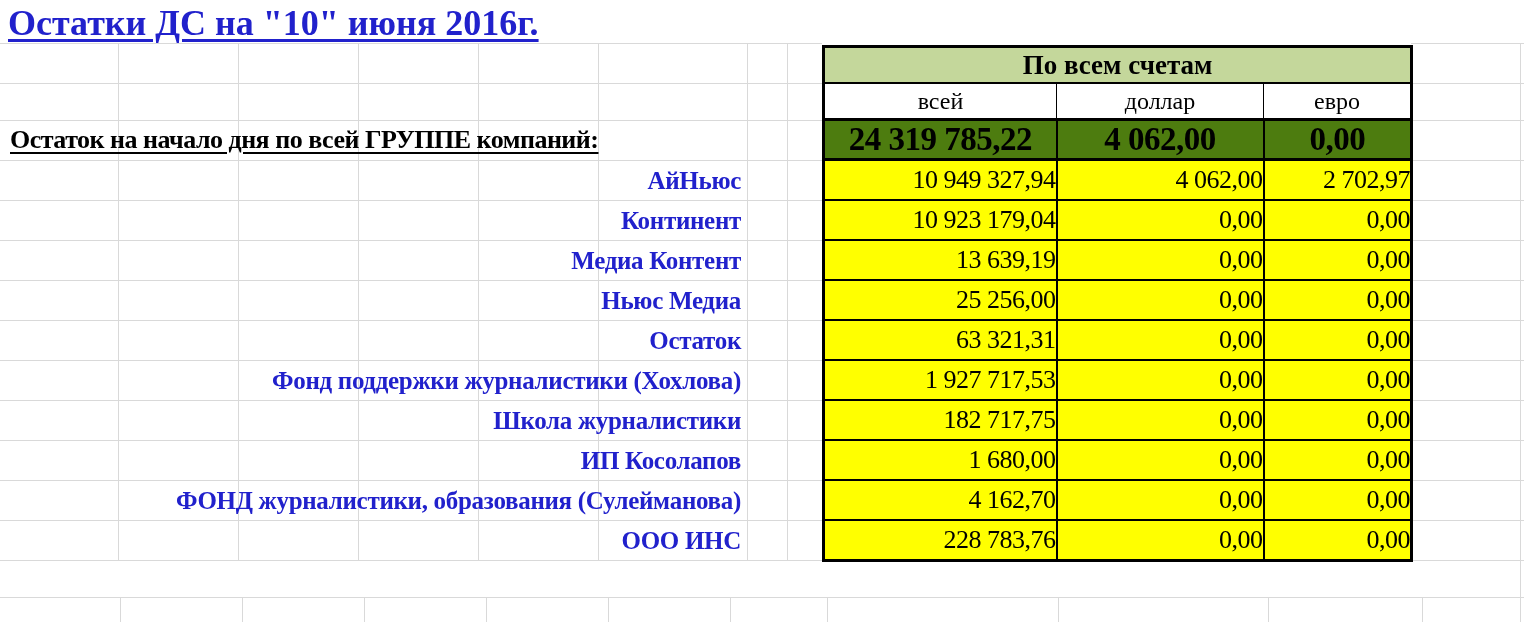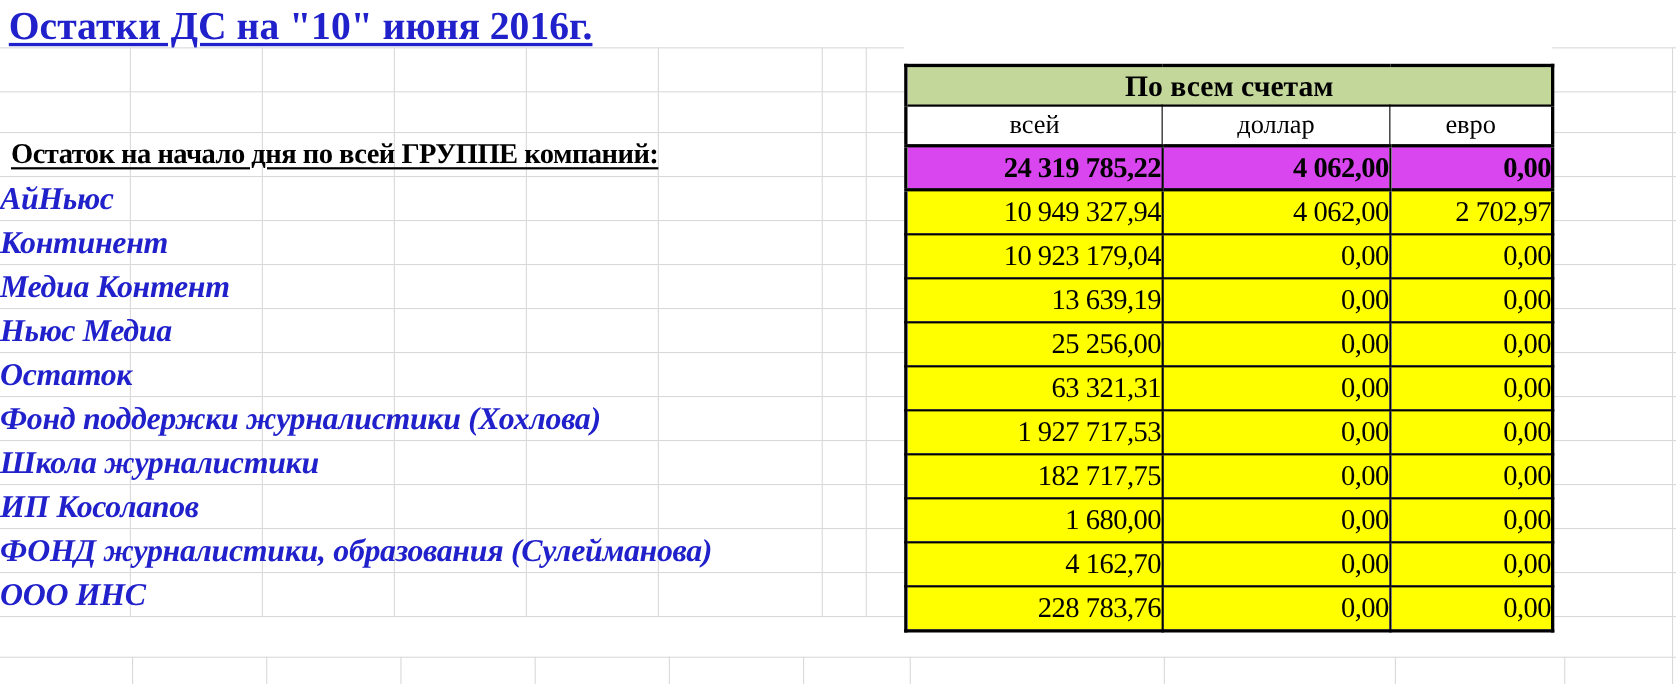--- a/index.html
+++ b/index.html
@@ -19,42 +19,42 @@
   }
 
   
   #total-label{
     position:absolute;left:10px;top:120px;width:742px;height:40px;line-height:40px;
     font-size:26px;font-weight:bold;white-space:nowrap;letter-spacing:-0.5px;
   }
   #total-label span{text-decoration:underline;text-decoration-thickness:2px;text-underline-offset:4px;}
   #company-labels{position:absolute;left:0;top:161px;width:741px;}
   .company-label{
-    height:40px;line-height:40px;text-align:left;white-space:nowrap;
-    font-size:29px;font-weight:bold;font-style:italic;color:#2121cc;letter-spacing:-0.3px;
+    height:40px;line-height:40px;text-align:right;white-space:nowrap;
+    font-size:25px;font-weight:bold;color:#2121cc;letter-spacing:-0.3px;
   }
 
   
   #balance-table{
     position:absolute;left:822px;top:45px;width:588px;
-    border-collapse:collapse;table-layout:fixed;margin-top:13px;
+    border-collapse:collapse;table-layout:fixed;
   }
   #balance-table td,#balance-table th{overflow:hidden;white-space:nowrap;padding:0;}
   .col-rub{width:233px;}.col-usd{width:207px;}.col-eur{width:148px;}
   #balance-table{border:3px solid #000;}
   th.hdr-all{
     height:34px;background:#c4d79b;font-size:27px;font-weight:bold;text-align:center;
     border:3px solid #000;border-bottom:2px solid #000;
   }
   td.col-hdr{
     height:34px;font-size:24px;text-align:center;background:#fff;
     border:1px solid #000;border-bottom:3px solid #000;
   }
   td.total-cell{
-    height:37px;font-size:26px;font-weight:bold;text-align:right;padding-right:7px;background:#d946ef;
+    height:37px;font-size:33px;font-weight:bold;text-align:center;padding-right:7px;background:#4d7c0f;
     border:2px solid #000;border-bottom:3px solid #000;letter-spacing:-0.5px;
   }
   td.val-cell{
     height:38px;font-size:26px;text-align:right;padding-right:7px;background:#ffff00;
     border:2px solid #000;letter-spacing:-0.5px;
   }
 </style>
 </head>
 <body>
 

